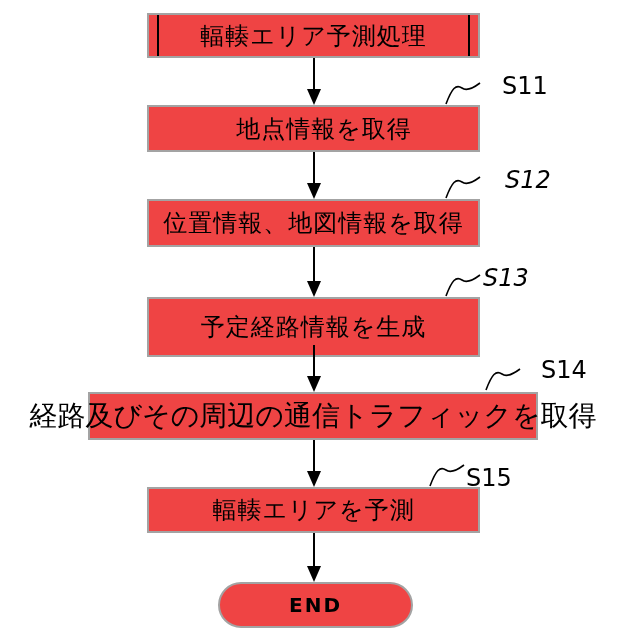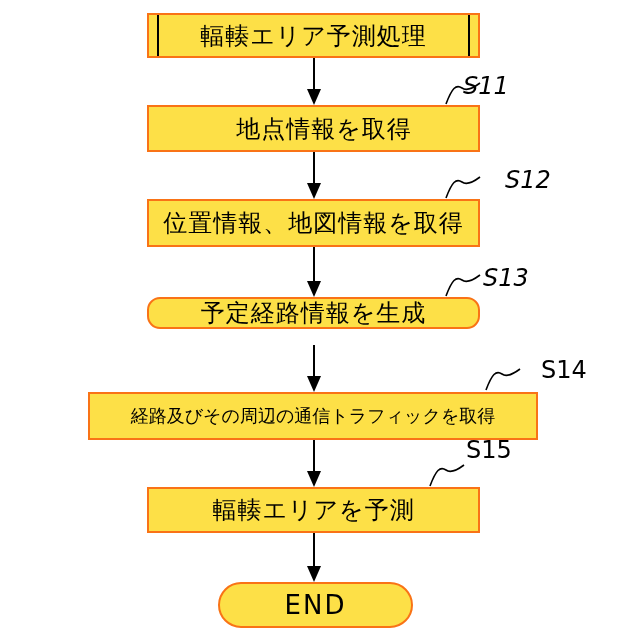--- a/index.html
+++ b/index.html
@@ -11,44 +11,44 @@
   }
   .canvas {
     position: relative;
     width: 640px;
     height: 640px;
     background: #ffffff;
     overflow: hidden;
   }
   .node {
     position: absolute;
-    border: 2px solid #f97316;
-    background: #fde047;
+    border: 2px solid #a3a3a3;
+    background: #ef4444;
     display: flex;
     align-items: center;
     justify-content: center;
   }
   .node .label {
     font-size: 24px;
     line-height: 1;
     white-space: nowrap;
     letter-spacing: 1px;
   }
-  .node.small-text .label { font-size: 18px; letter-spacing: 0px; }
+  .node.small-text .label { font-size: 28px; letter-spacing: 0px; }
   .subroutine .inner-line {
     position: absolute;
     top: 0;
     bottom: 0;
     width: 2px;
     background: #000000;
   }
   .subroutine .inner-line.left  { left: 8px; }
   .subroutine .inner-line.right { right: 8px; }
   .stadium { border-radius: 23px; }
-  .stadium .label { font-size: 26px; letter-spacing: 2px; }
+  .stadium .label { font-size: 20px; letter-spacing: 2px; font-weight: bold; }
   .arrow {
     position: absolute;
     width: 16px;
     display: flex;
     flex-direction: column;
     align-items: center;
   }
   .arrow .shaft { width: 2px; flex: 1 1 auto; background: #000000; }
   .arrow .head {
     width: 0; height: 0;
@@ -78,21 +78,21 @@
   </div>
 
   <div class="arrow" style="left:306px; top:58px; height:47px;">
     <div class="shaft"></div>
     <div class="head"></div>
   </div>
 
   <svg class="leader" style="left:444px; top:80px;" width="38" height="26">
     <path d="M2,24 C8,8 12,4 18,8 C22,11 28,9 36,3"></path>
   </svg>
-  <div class="step-ref" style="left:463px; top:74px;font-style:italic;">S11</div>
+  <div class="step-ref" style="left:502px; top:74px;">S11</div>
   <div class="node" style="left:147px; top:105px; width:333px; height:47px;padding-left:21px;">
     <span class="label">地点情報を取得</span>
   </div>
 
   <div class="arrow" style="left:306px; top:152px; height:47px;">
     <div class="shaft"></div>
     <div class="head"></div>
   </div>
 
   <svg class="leader" style="left:444px; top:174px;" width="38" height="26">
@@ -105,21 +105,21 @@
 
   <div class="arrow" style="left:306px; top:247px; height:50px;">
     <div class="shaft"></div>
     <div class="head"></div>
   </div>
 
   <svg class="leader" style="left:444px; top:272px;" width="38" height="26">
     <path d="M2,24 C8,8 12,4 18,8 C22,11 28,9 36,3"></path>
   </svg>
   <div class="step-ref" style="left:483px; top:266px;font-style:italic;">S13</div>
-  <div class="node" style="left:147px; top:297px; width:333px; height:32px;border-radius:13px;">
+  <div class="node" style="left:147px; top:297px; width:333px; height:60px;">
     <span class="label">予定経路情報を生成</span>
   </div>
 
   <div class="arrow" style="left:306px; top:345px; height:47px;">
     <div class="shaft"></div>
     <div class="head"></div>
   </div>
 
   <svg class="leader" style="left:484px; top:366px;" width="38" height="26">
     <path d="M2,24 C8,8 12,4 18,8 C22,11 28,9 36,3"></path>
@@ -130,21 +130,21 @@
   </div>
 
   <div class="arrow" style="left:306px; top:440px; height:47px;">
     <div class="shaft"></div>
     <div class="head"></div>
   </div>
 
   <svg class="leader" style="left:428px; top:462px;" width="38" height="26">
     <path d="M2,24 C8,8 12,4 18,8 C22,11 28,9 36,3"></path>
   </svg>
-  <div class="step-ref" style="left:466px; top:438px;">S15</div>
+  <div class="step-ref" style="left:466px; top:466px;">S15</div>
   <div class="node" style="left:147px; top:487px; width:333px; height:46px;">
     <span class="label">輻輳エリアを予測</span>
   </div>
 
   <div class="arrow" style="left:306px; top:533px; height:49px;">
     <div class="shaft"></div>
     <div class="head"></div>
   </div>
 
   <div class="node stadium" style="left:218px; top:582px; width:195px; height:46px;">

